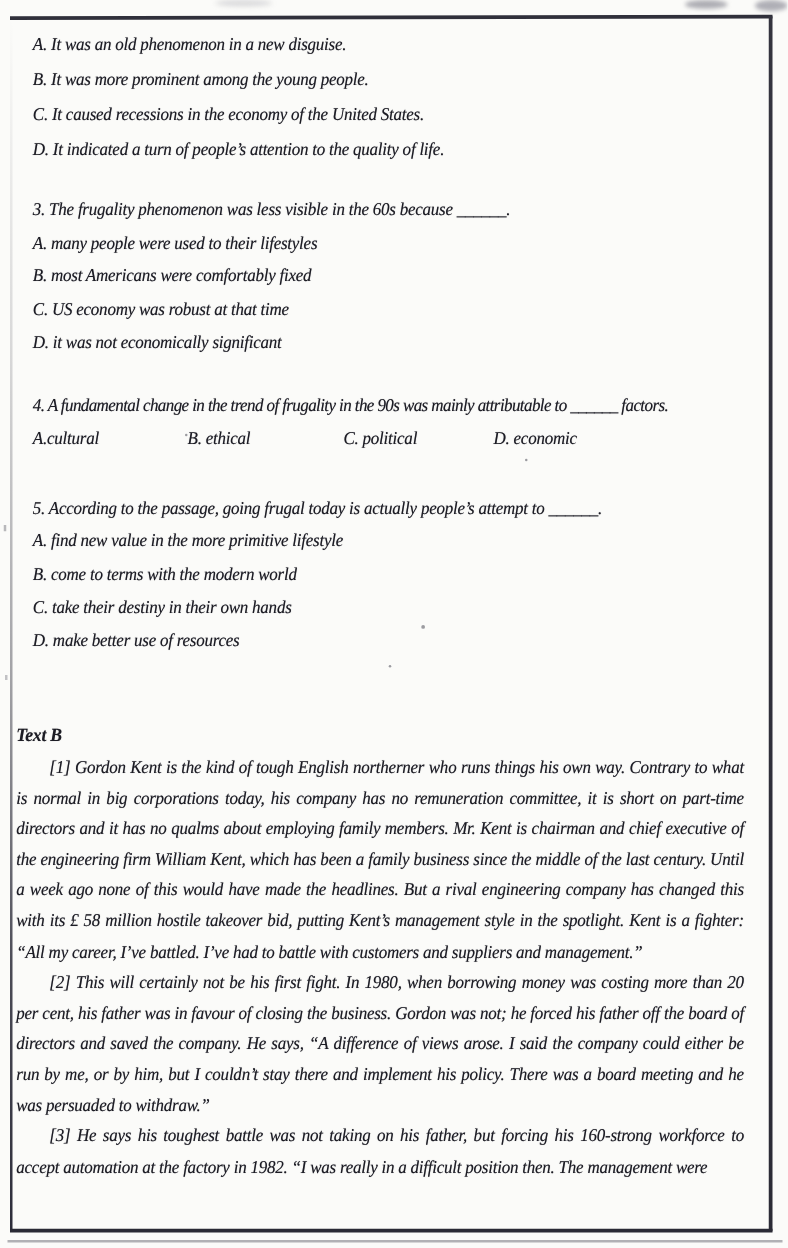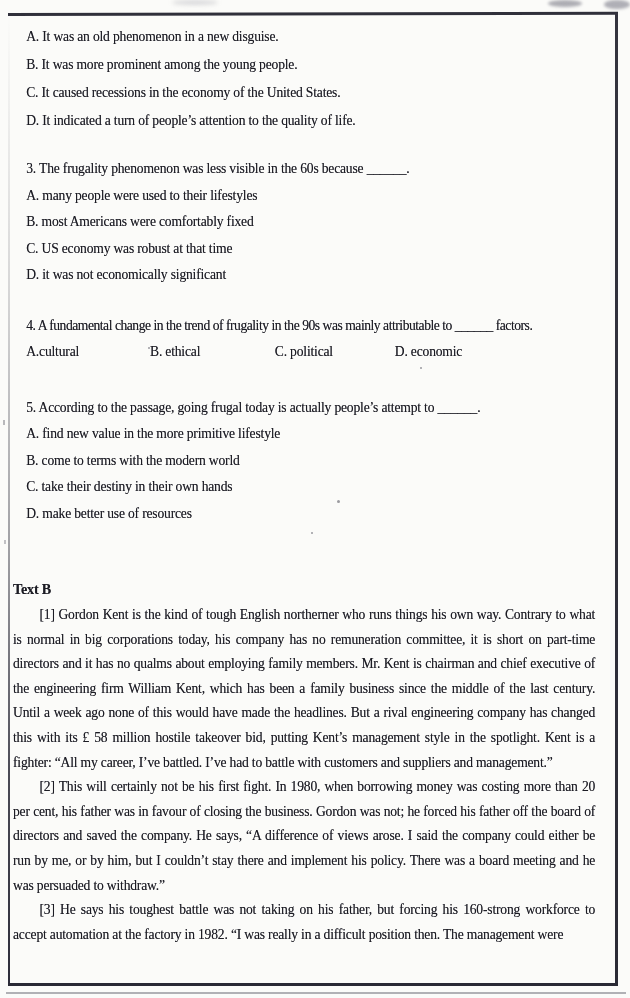--- a/index.html
+++ b/index.html
@@ -4,21 +4,21 @@
 <style>
   html, body { margin:0; padding:0; }
   body {
     width:630px; height:998px;
     background:#fbfbf9;
     font-family:"Liberation Serif","DejaVu Serif",serif;
     color:#1c1c24;
     overflow:hidden;
     position:relative;
   }
-  .page { position:absolute; inset:0; }
+  .page { position:absolute; inset:0;font-style:italic; }
 
   
   .border-top {
     position:absolute; left:8px; top:13px; width:610px; height:2.5px;
     background:#30303b; transform:rotate(-0.12deg); transform-origin:left top;
   }
   .border-right {
     position:absolute; left:615px; top:13px; width:2.5px; height:972px;
     background:linear-gradient(to bottom,#34343f,#2b2b36);
   }

